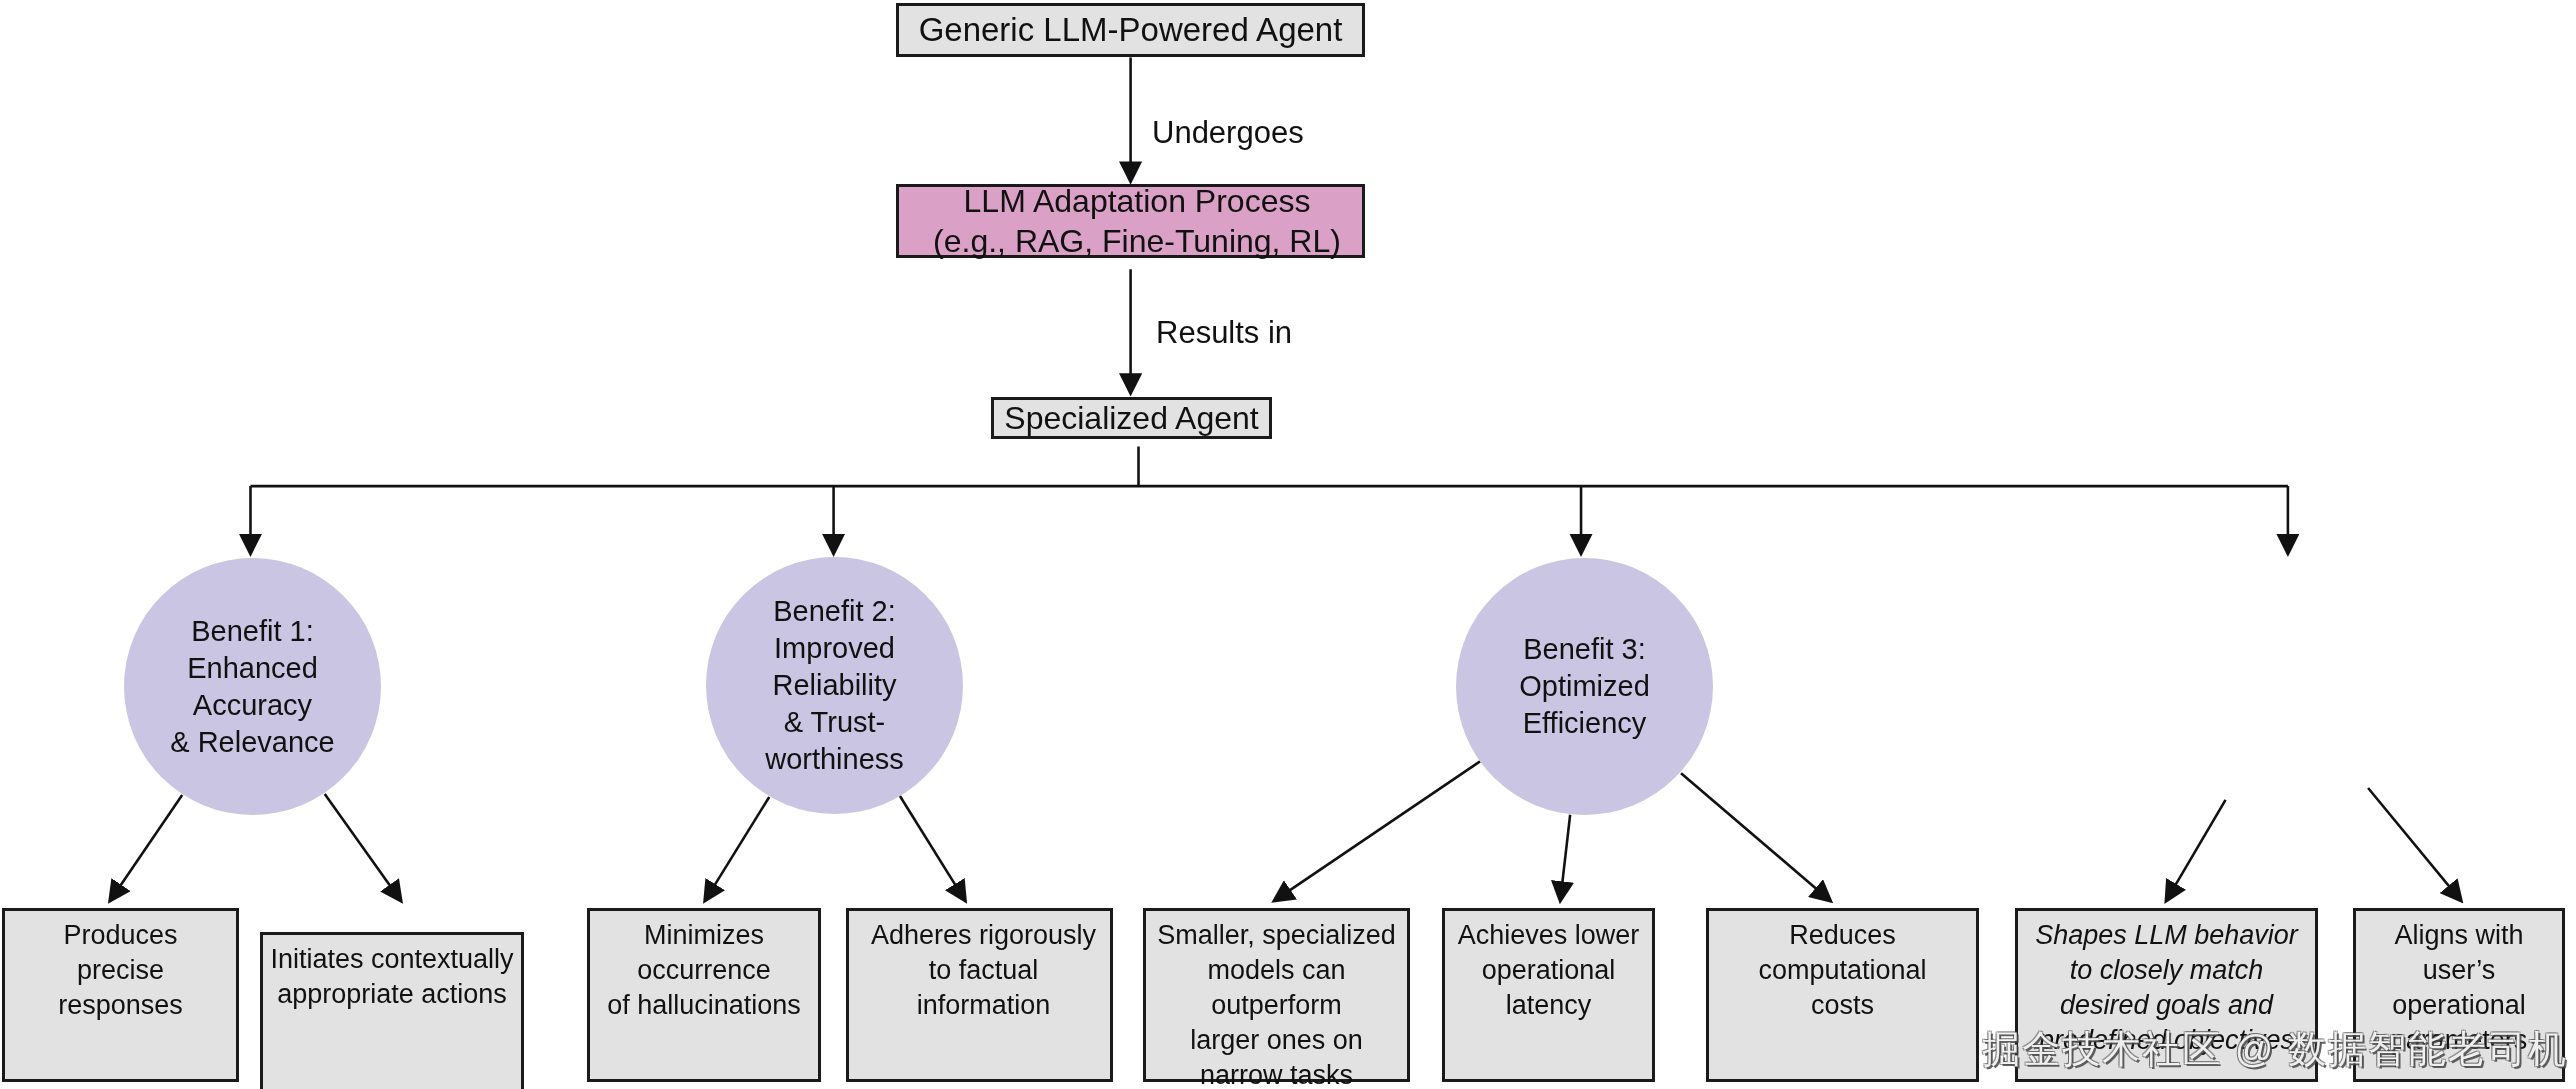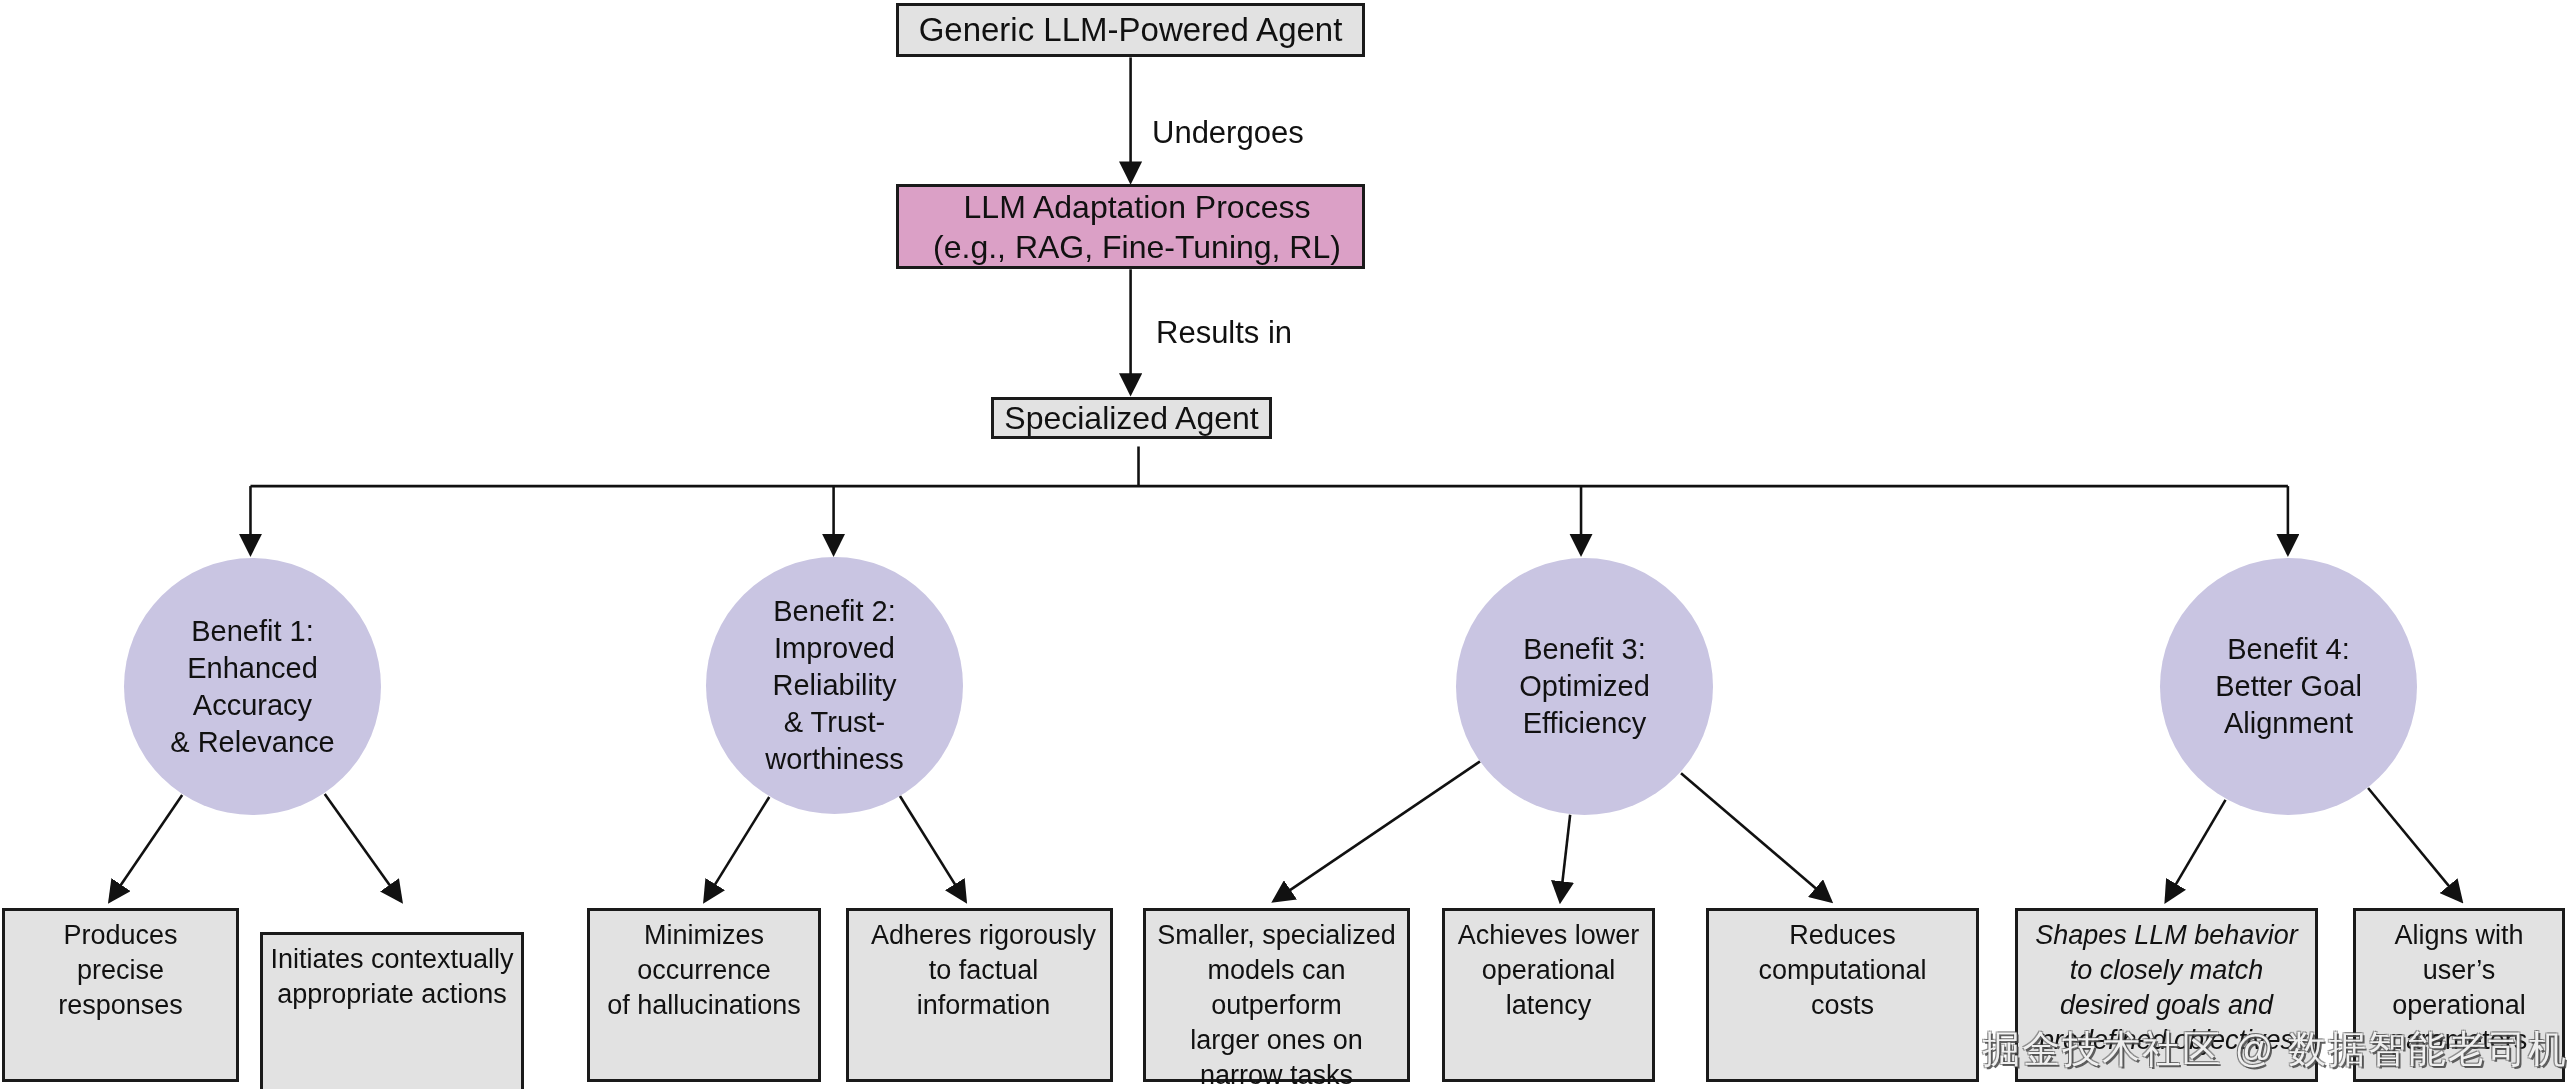--- a/index.html
+++ b/index.html
@@ -7,21 +7,21 @@
     position:relative;width:2576px;height:1089px;background:#ffffff;overflow:hidden;
     font-family:"Liberation Sans", sans-serif;color:#111111;
   }
   .layer{position:absolute;left:0;top:0;width:2576px;height:1089px;}
   .node{
     position:absolute;box-sizing:border-box;background:#e2e2e2;border:3px solid #1a1a1a;
     display:flex;align-items:center;justify-content:center;text-align:center;
     white-space:pre-line;
   }
   .node-top{left:896px;top:3px;width:469px;height:54px;font-size:33px;}
-  .node-process{left:896px;top:184px;width:469px;height:85px;font-size:32px;line-height:40px;background:#dba0c6;padding-left:13px;}
+  .node-process{left:896px;top:184px;width:469px;height:74px;font-size:32px;line-height:40px;background:#dba0c6;padding-left:13px;}
   .node-spec{left:991px;top:397px;width:281px;height:42px;font-size:32px;}
   .edge-label{position:absolute;font-size:31px;white-space:nowrap;}
   .lbl-undergoes{left:1152px;top:115px;}
   .lbl-results{left:1156px;top:315px;}
   .circle{
     position:absolute;width:257px;height:257px;border-radius:50%;background:#c9c5e2;
     display:flex;align-items:center;justify-content:center;text-align:center;
     font-size:29px;line-height:37px;white-space:pre-line;
   }
   .c1{left:124px;top:558px;}
@@ -95,23 +95,20 @@
 Accuracy
 &amp; Relevance</div>
   <div class="circle c2">Benefit 2:
 Improved
 Reliability
 &amp; Trust-
 worthiness</div>
   <div class="circle c3">Benefit 3:
 Optimized
 Efficiency</div>
-  <div class="circle c4">Benefit 4:
-Better Goal
-Alignment</div>
 
   <div class="leaf l1">Produces
 precise
 responses</div>
   <div class="leaf l2">Initiates contextually
 appropriate actions</div>
   <div class="leaf l3">Minimizes
 occurrence
 of hallucinations</div>
   <div class="leaf l4">Adheres rigorously

